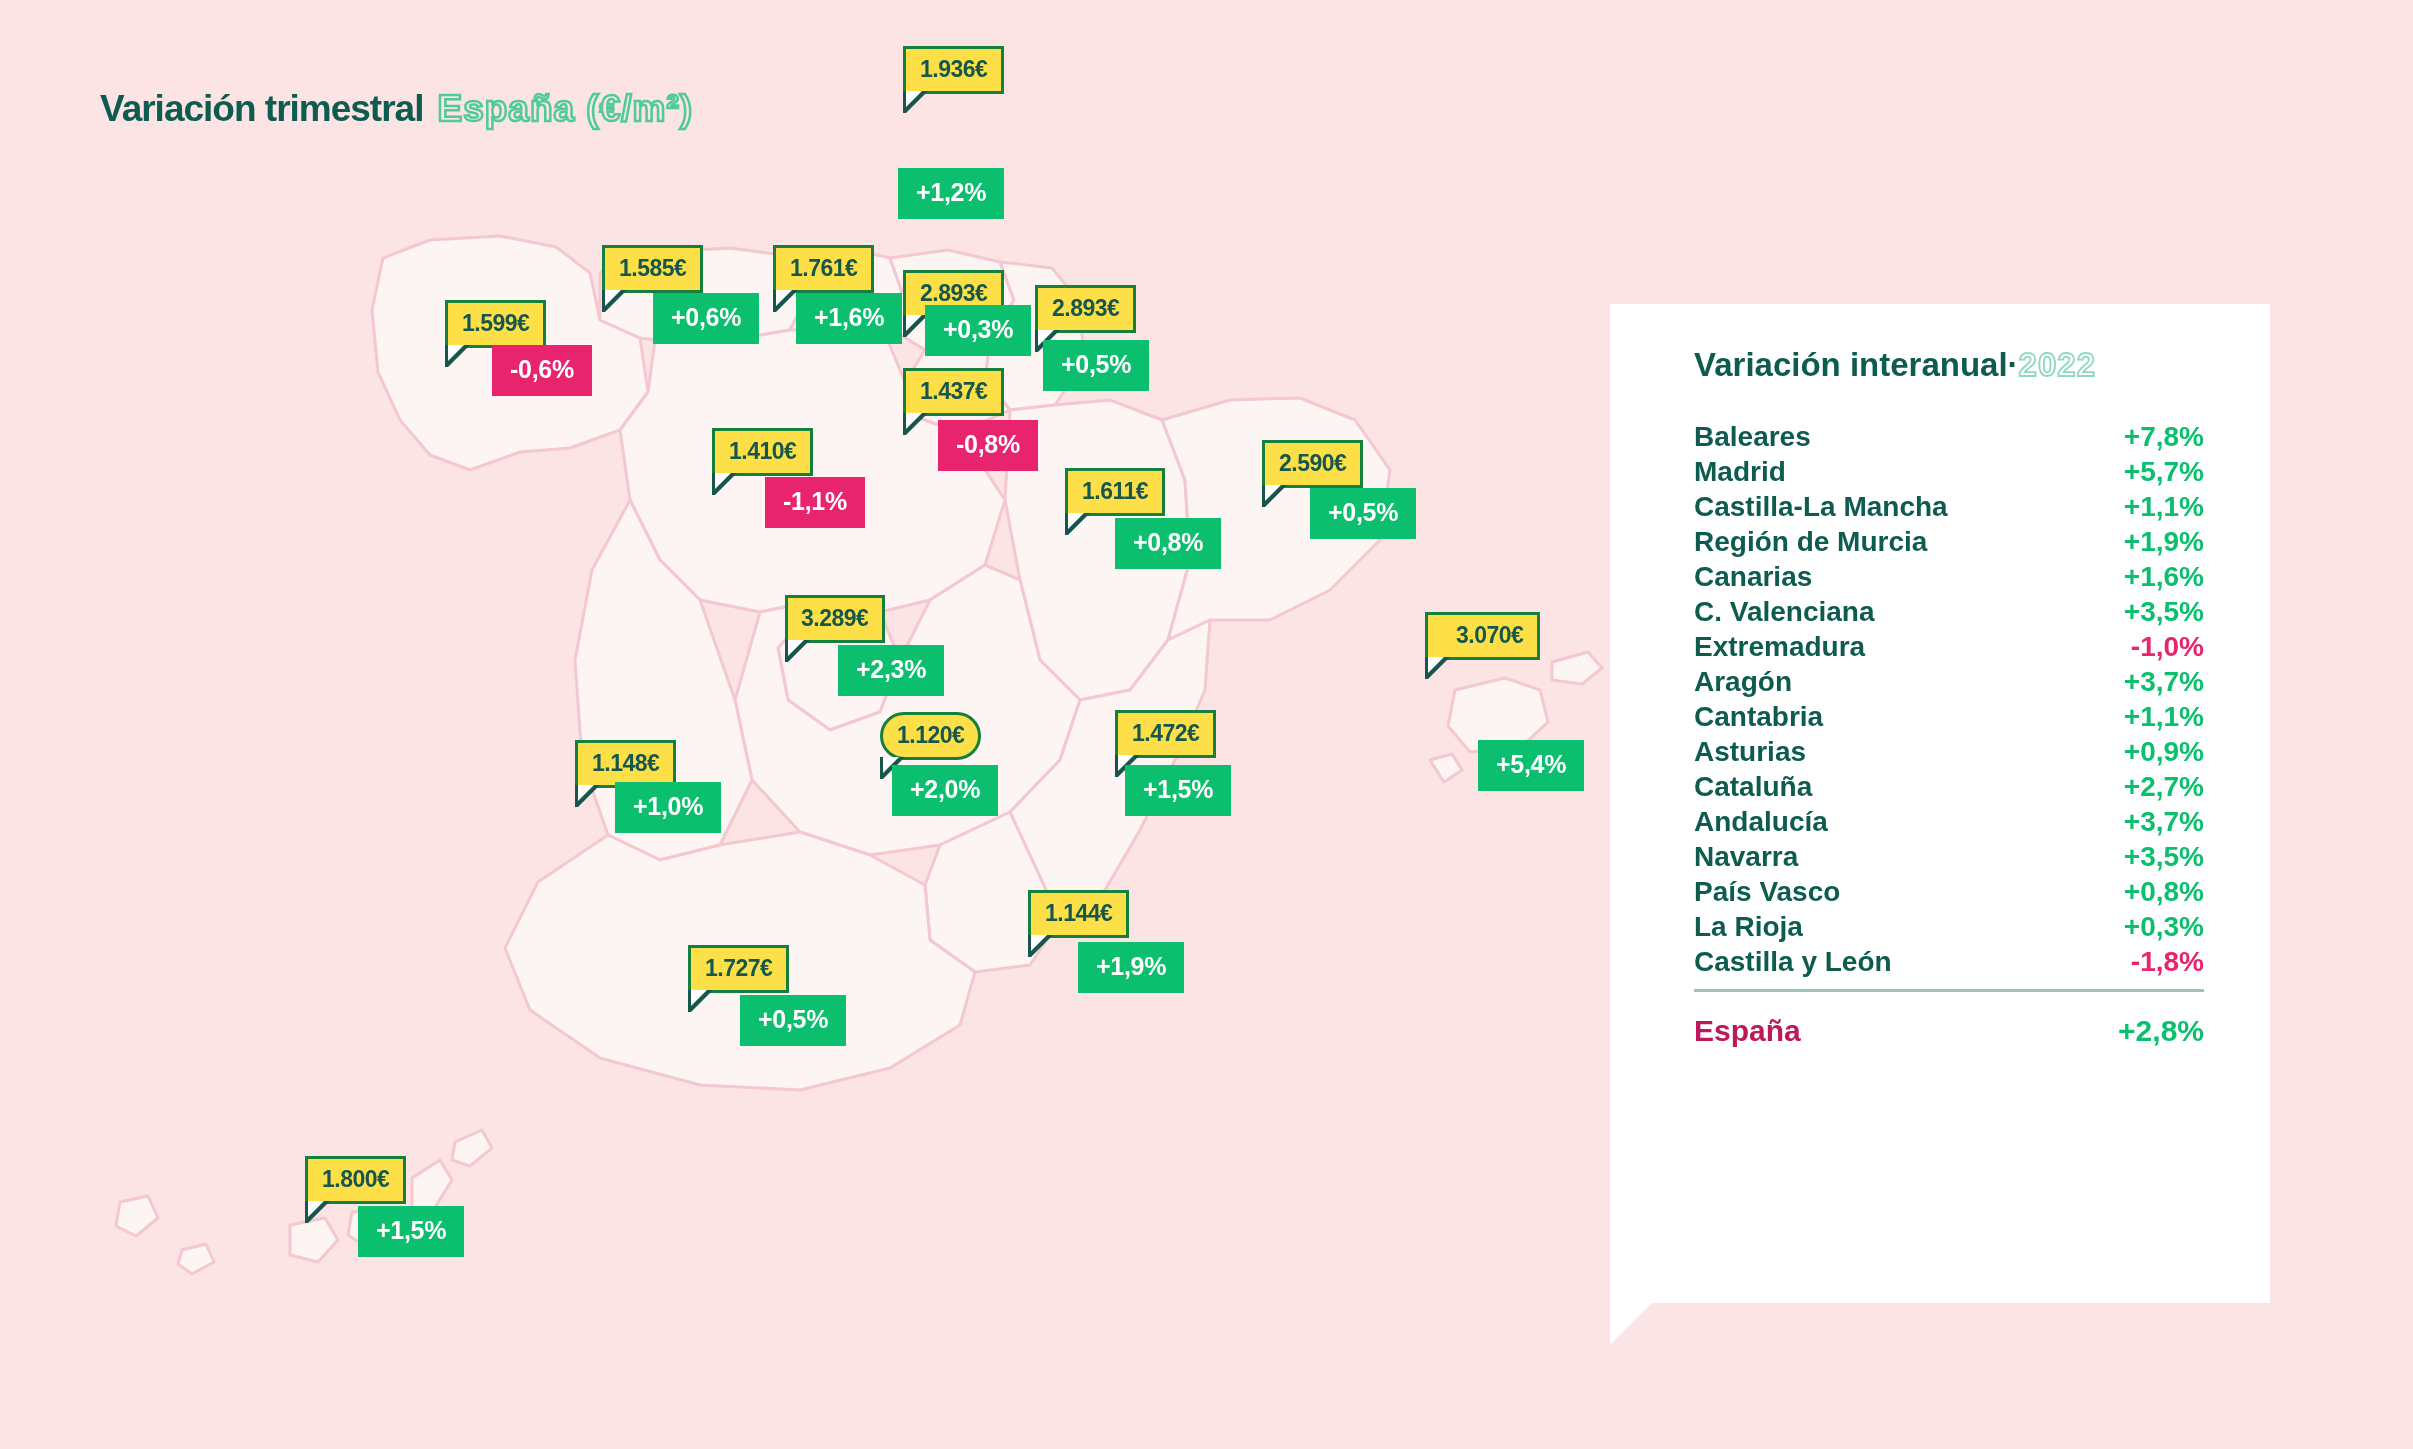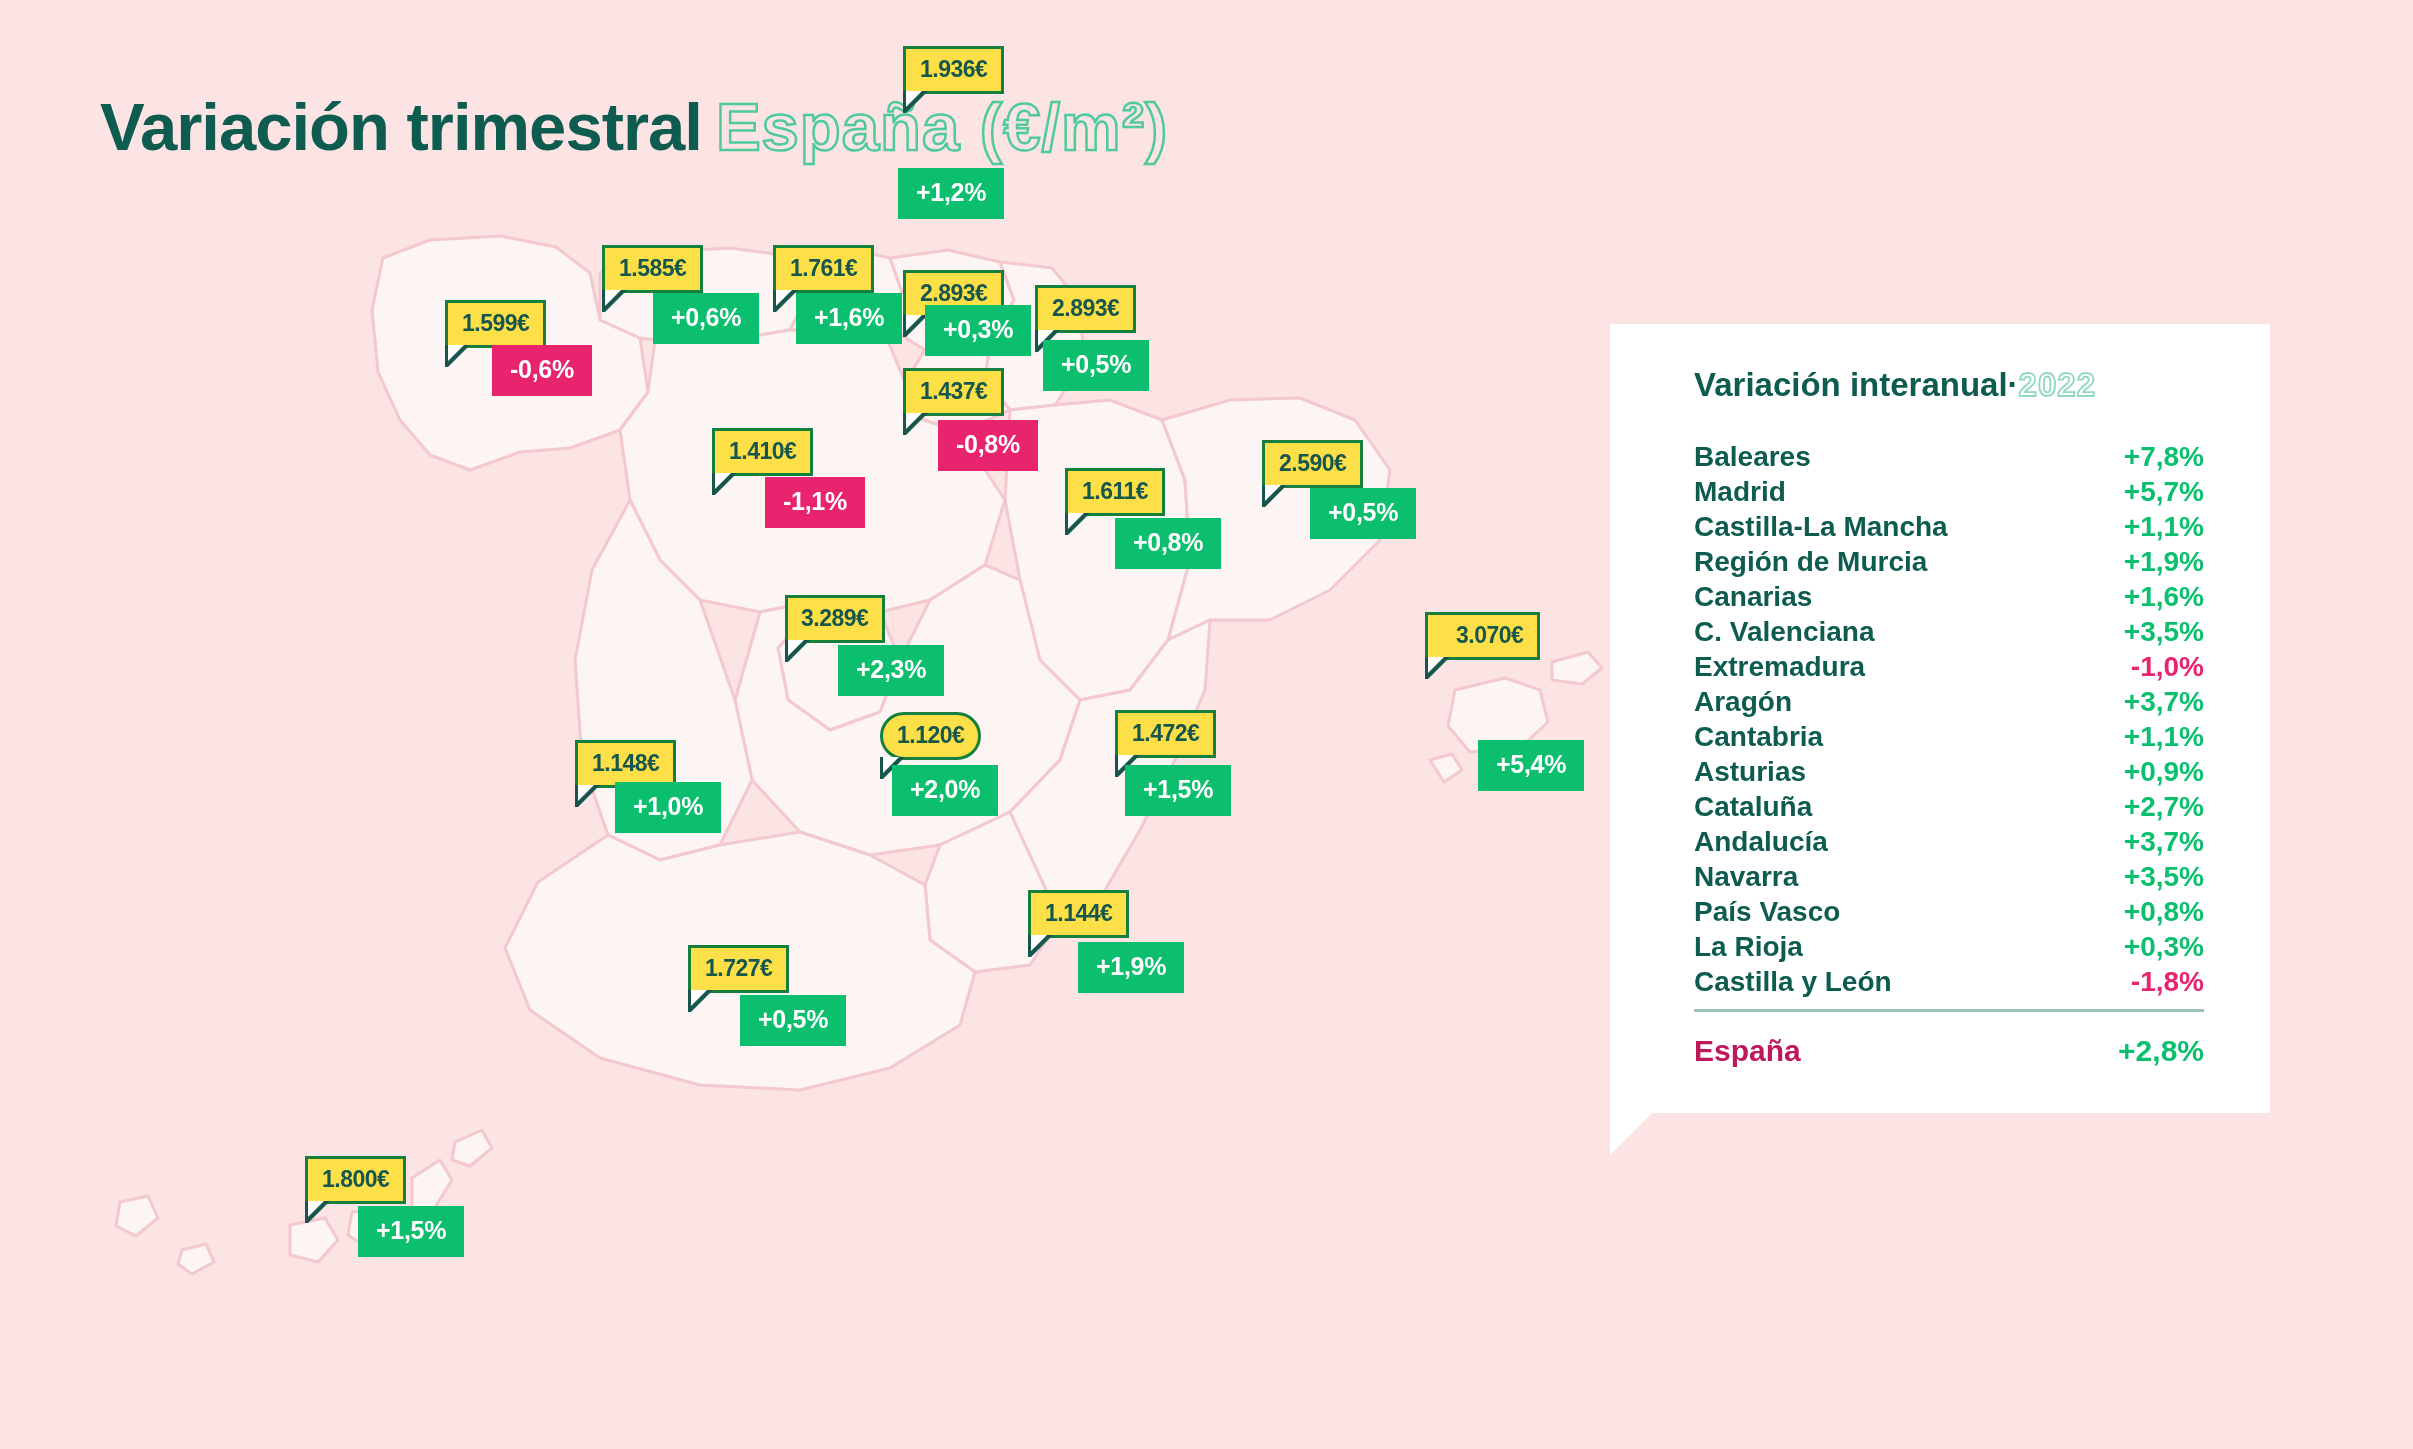--- a/index.html
+++ b/index.html
@@ -6,21 +6,21 @@
   body{
     width:2413px;height:1449px;
     background:#FCE3E4;
     font-family:"Liberation Sans", sans-serif;
     overflow:hidden;
     position:relative;
   }
   
   #title{
     position:absolute;left:100px;top:88px;
-    font-size:67px;font-weight:bold;
+    font-size:37px;font-weight:bold;
     letter-spacing:-1px;white-space:nowrap;
     display:flex;align-items:center;gap:14px;
   }
   #title .solid{color:#0D5C4F;}
   #title .outline{
     color:transparent;
     -webkit-text-stroke:2.5px #4FCB9B;
     letter-spacing:1px;
   }
   
@@ -70,22 +70,22 @@
     width:0;height:0;
     border-bottom:17px solid inherit;
     border-right:17px solid transparent;
   }
   .pct-tag.up::before{border-bottom-color:#0CBF6F;}
   .pct-tag.down::before{border-bottom-color:#E8246F;}
 
   
   #legend{
     position:absolute;
-    left:1610px;top:324px;
-    width:660px;height:789px;
+    left:1610px;top:304px;
+    width:660px;height:999px;
     background:#FFFFFF;
   }
   #legend::after{
     content:"";position:absolute;
     left:0;bottom:-42px;
     width:0;height:0;
     border-top:42px solid #FFFFFF;
     border-right:42px solid transparent;
   }
   #legend-title{

